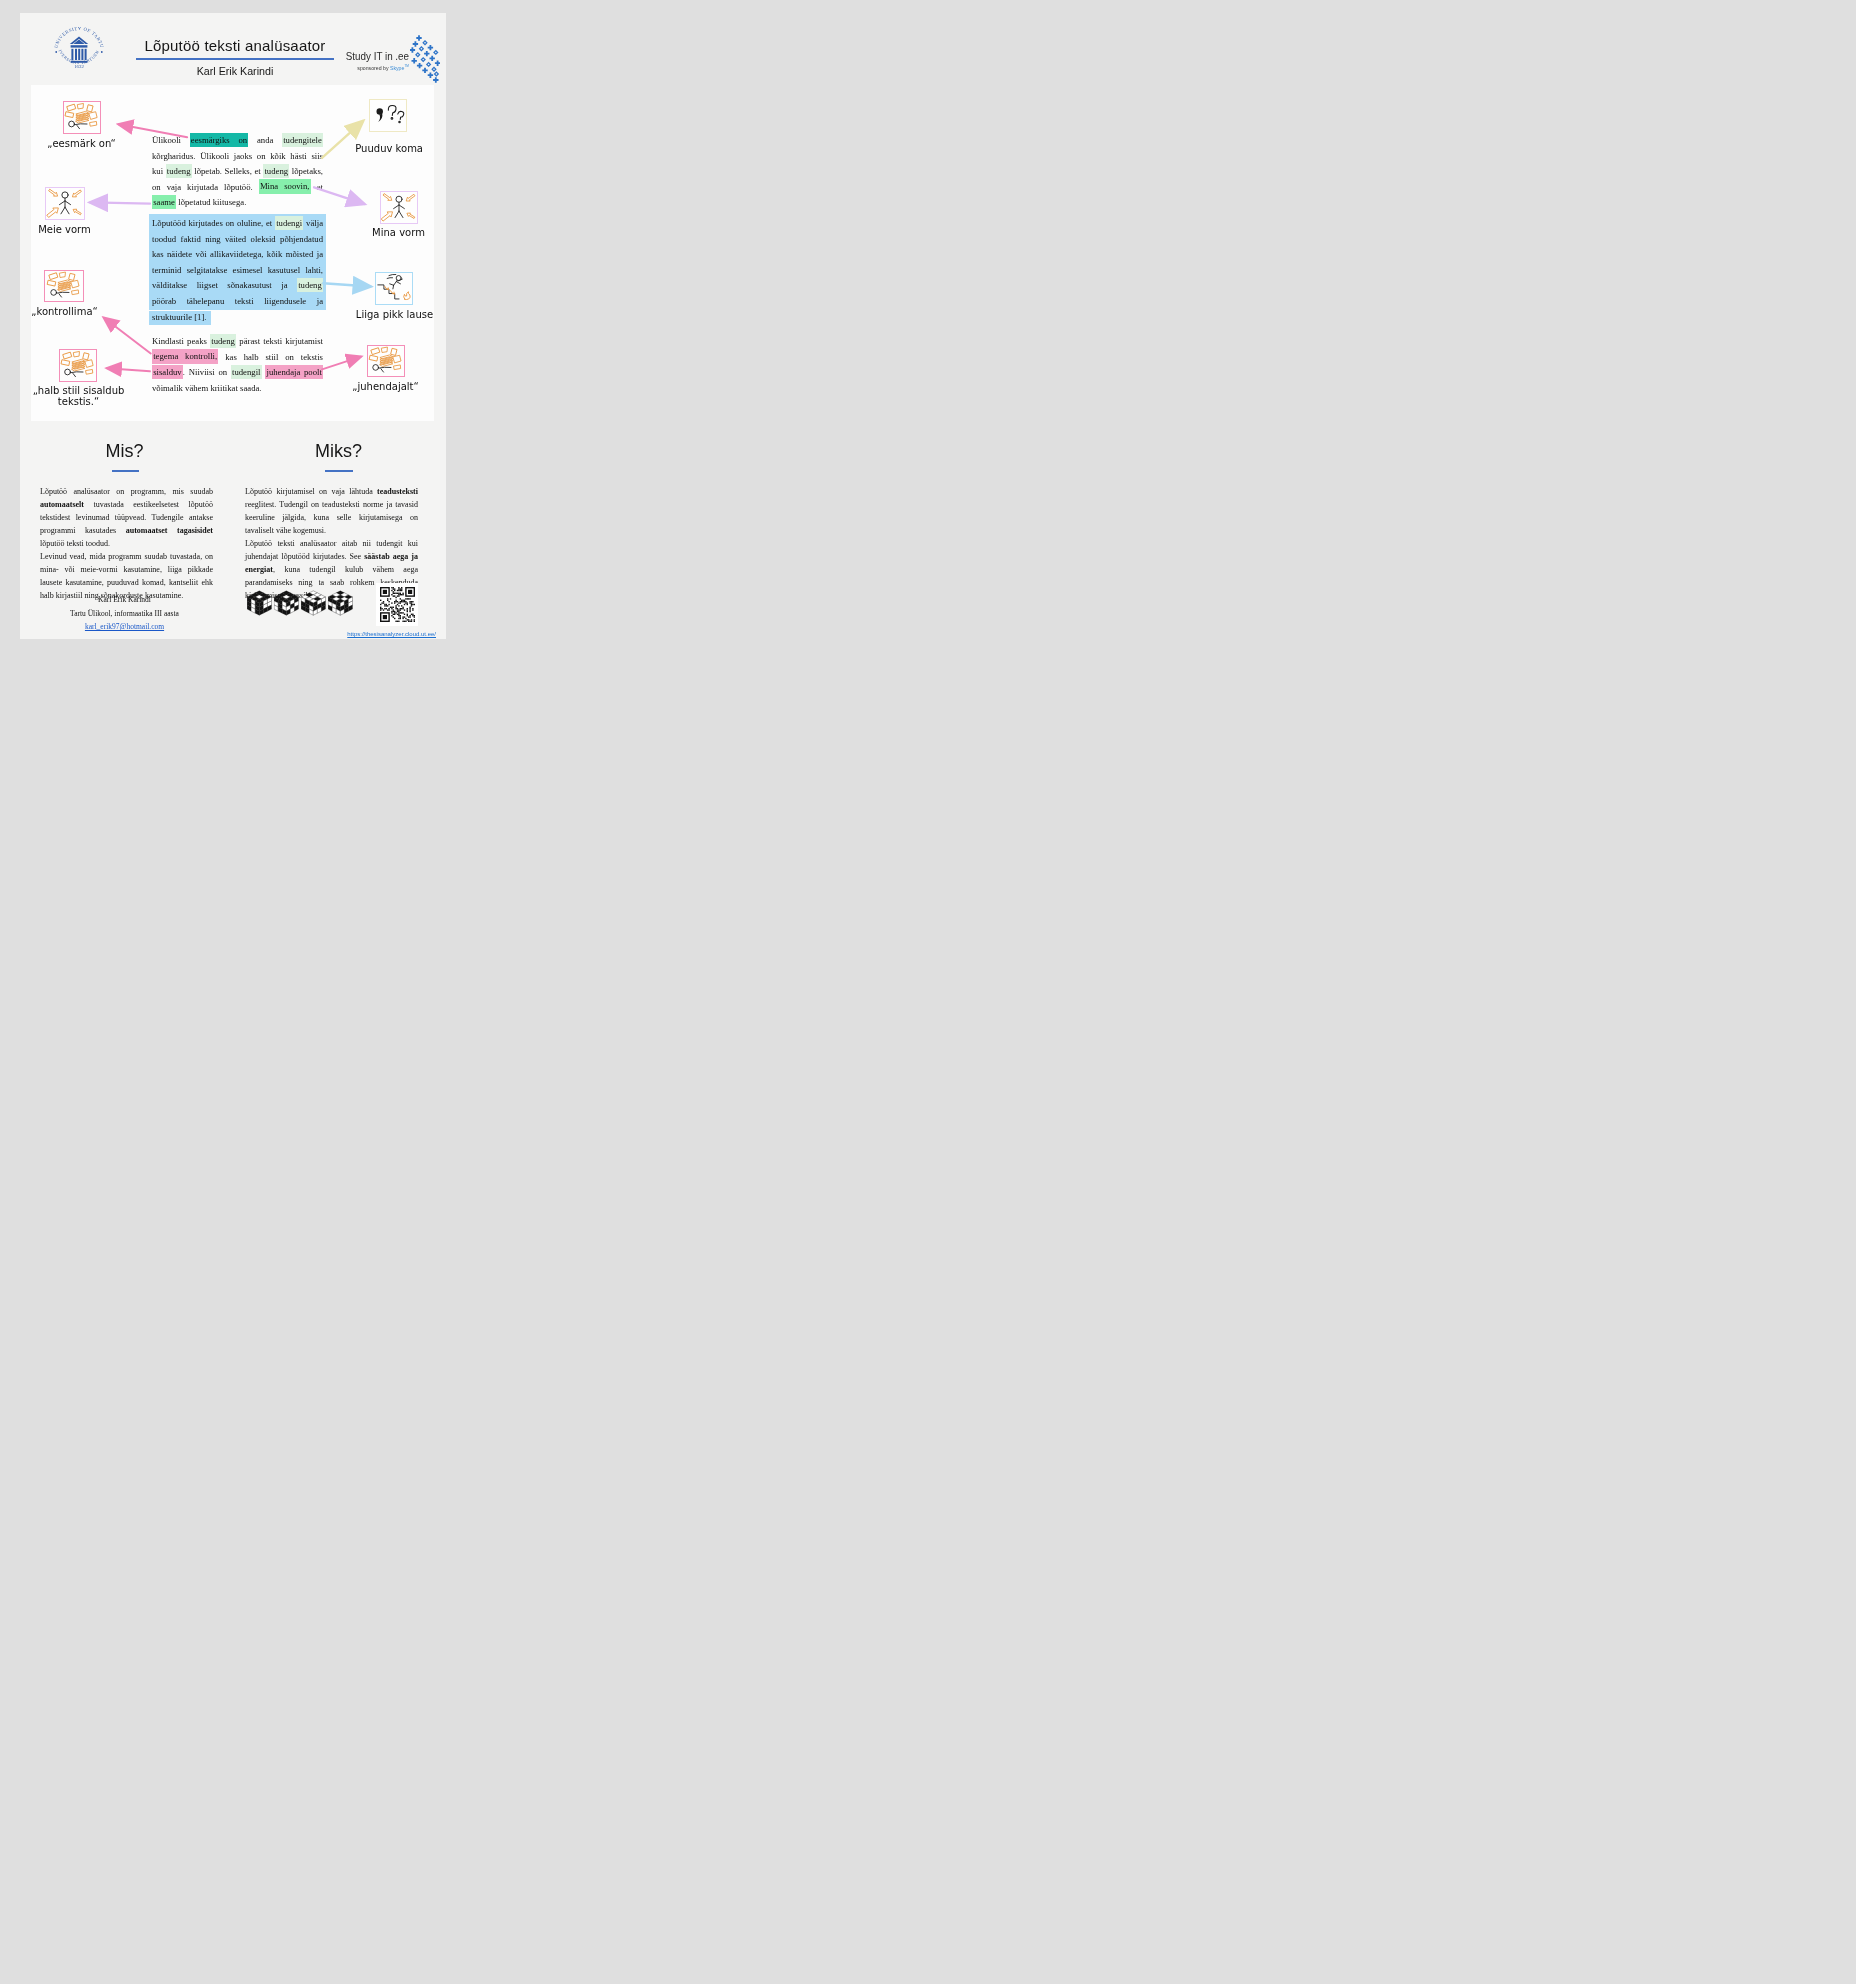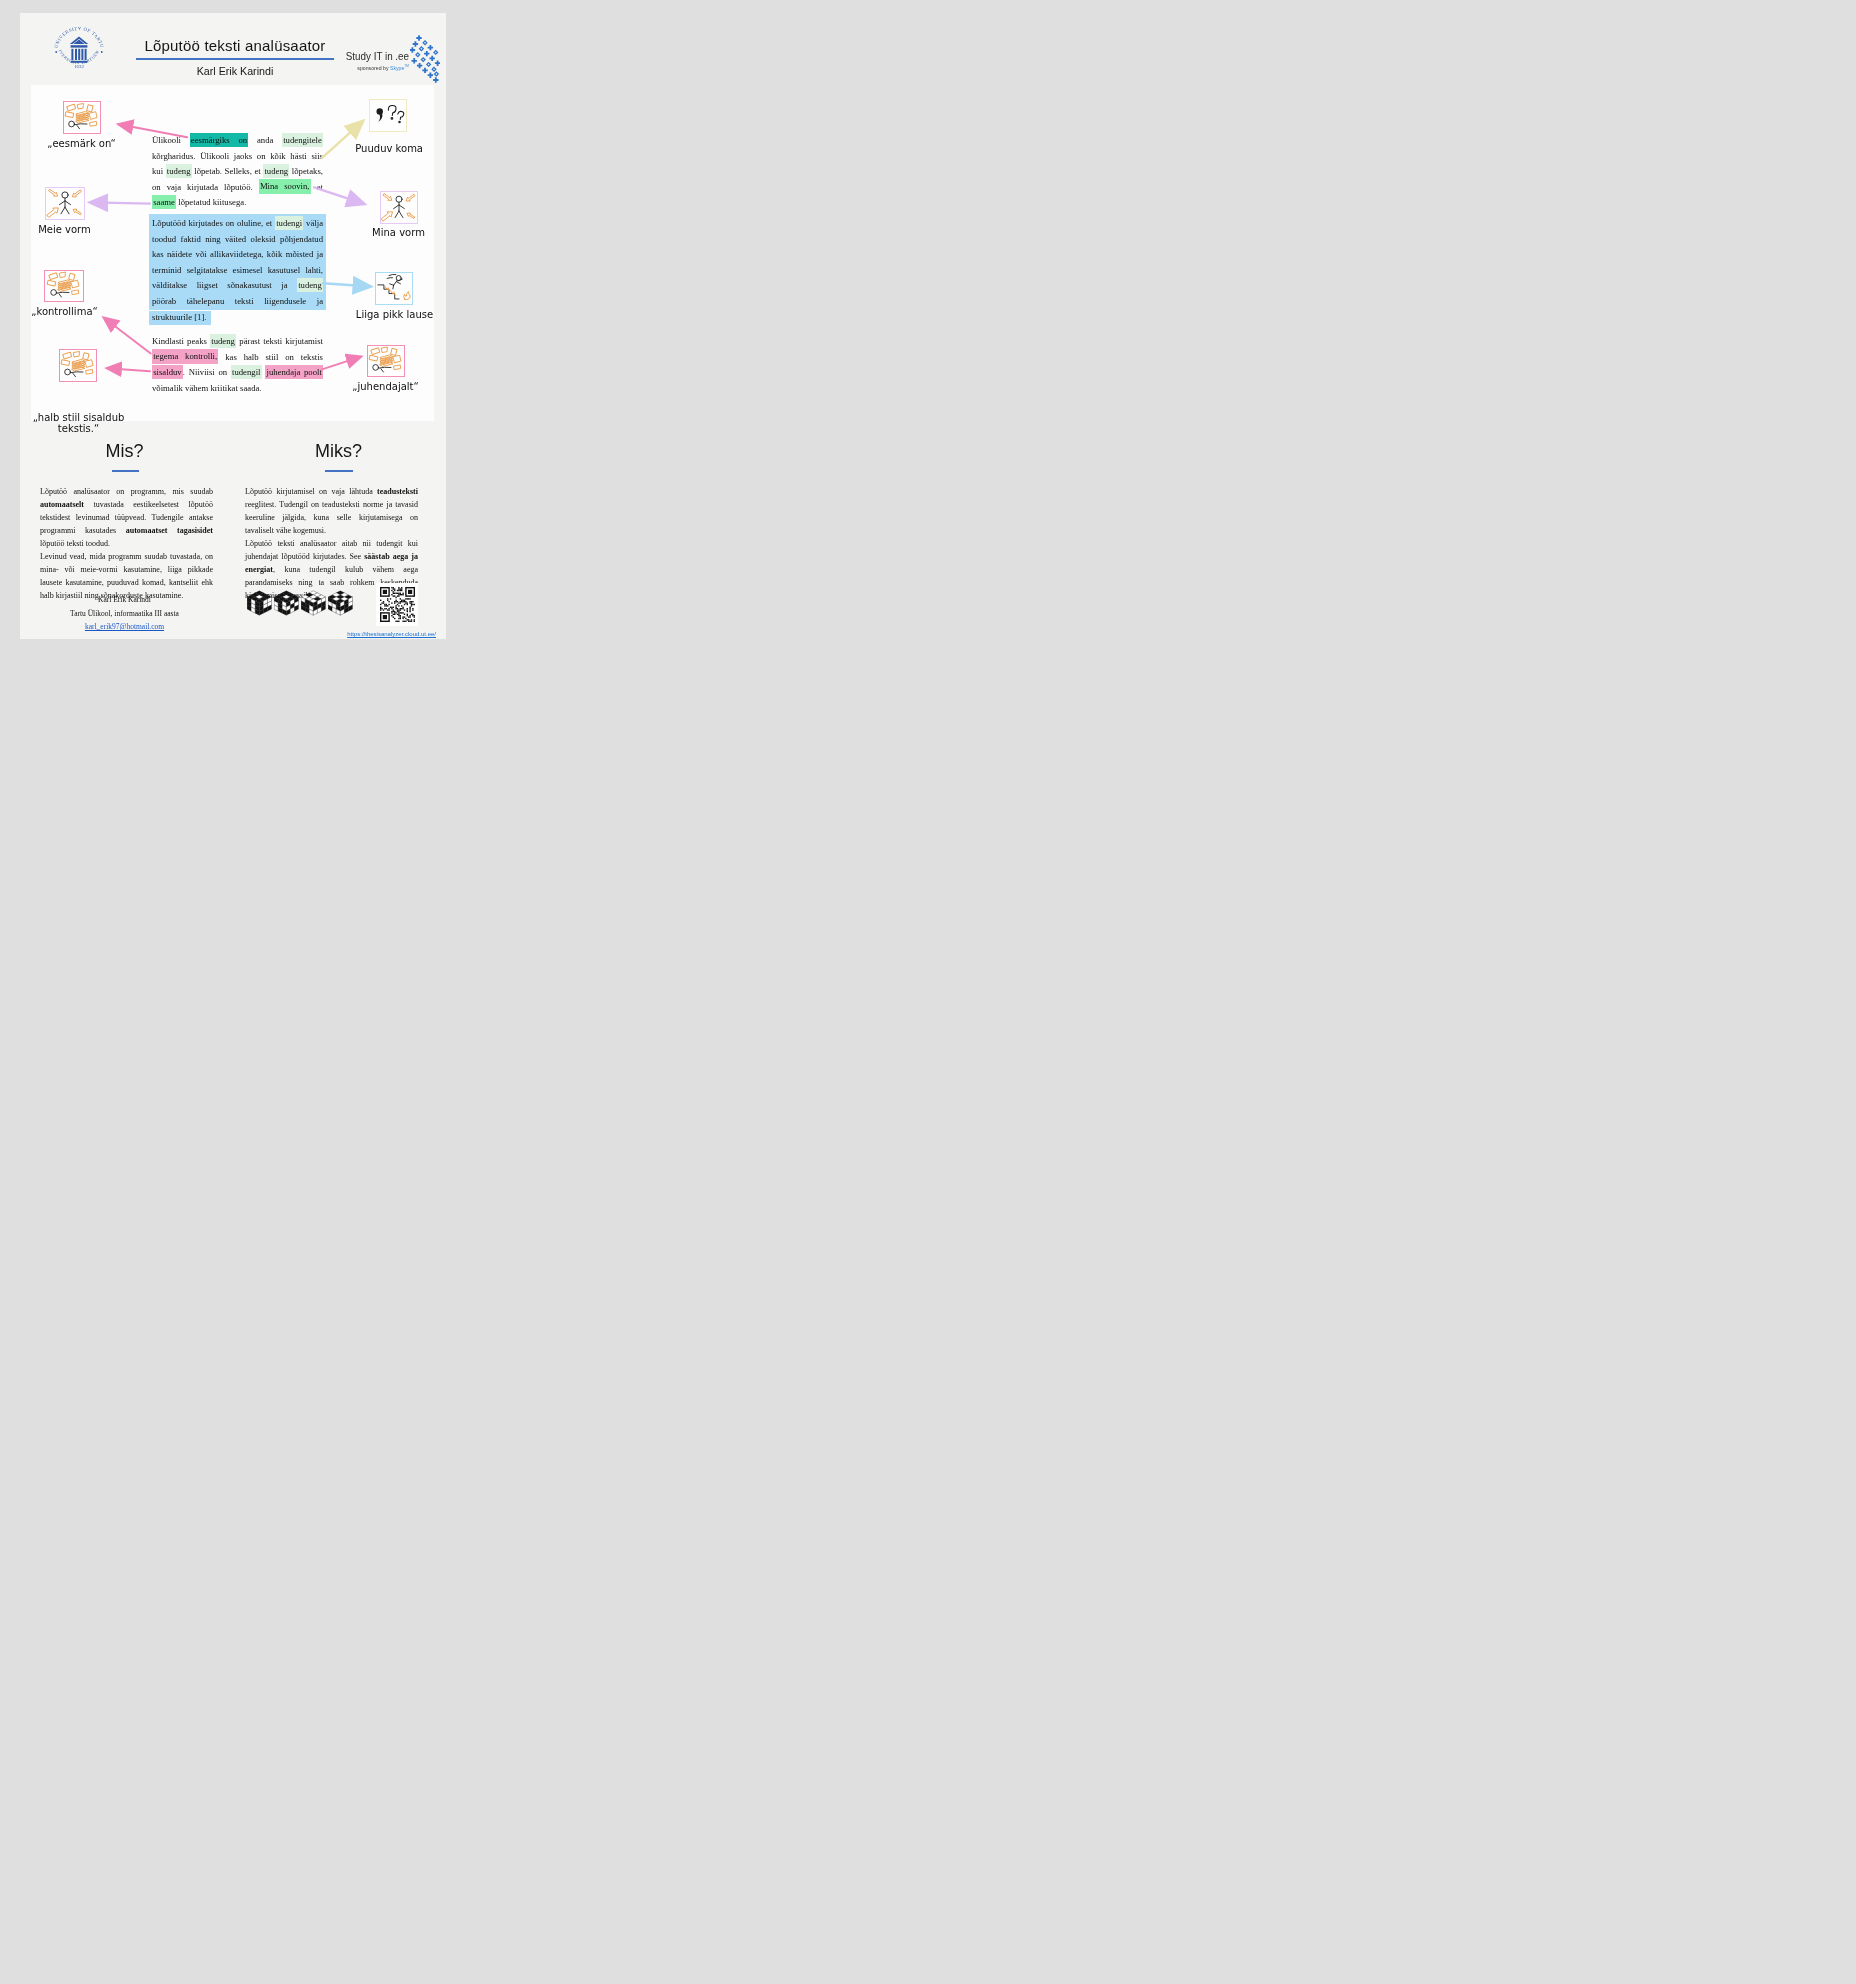--- a/index.html
+++ b/index.html
@@ -211,21 +211,21 @@
           <path d="M34,47 l26,-7 9,5 -27,7 z"></path>
           <path d="M33,52 l27,-7 9,5 -28,7 z"></path>
         </g>
         <g class="k">
           <circle cx="21" cy="60" r="8"></circle>
           <path d="M29,62 Q45,58 64,60"></path>
           <path d="M36,64 l7,9"></path>
         </g>
       </svg>
     </div>
-  <div class="abs icolabel" style="left:31px;top:386px;width:95px;margin-top:27px;">„halb stiil sisaldub tekstis.“</div>
+  <div class="abs icolabel" style="left:31px;top:386px;width:95px;">„halb stiil sisaldub tekstis.“</div>
 
   <div class="abs iconbox bd-cream" style="left:369px;top:99px;width:38px;height:33px;">
       <svg viewBox="0 0 100 84">
         <g fill="#1c1c1c" stroke="none">
           <circle cx="27" cy="31" r="9"></circle>
           <path d="M34,37 Q37,50 23,60 Q31,49 26,39 Z"></path>
         </g>
         <g class="k" style="stroke-width:3">
           <path d="M51,27 q-1,-13 11,-13 q12,0 10,11 q-1,8 -9,10 l-1,7"></path>
           <circle cx="61" cy="50" r="2.3"></circle>

